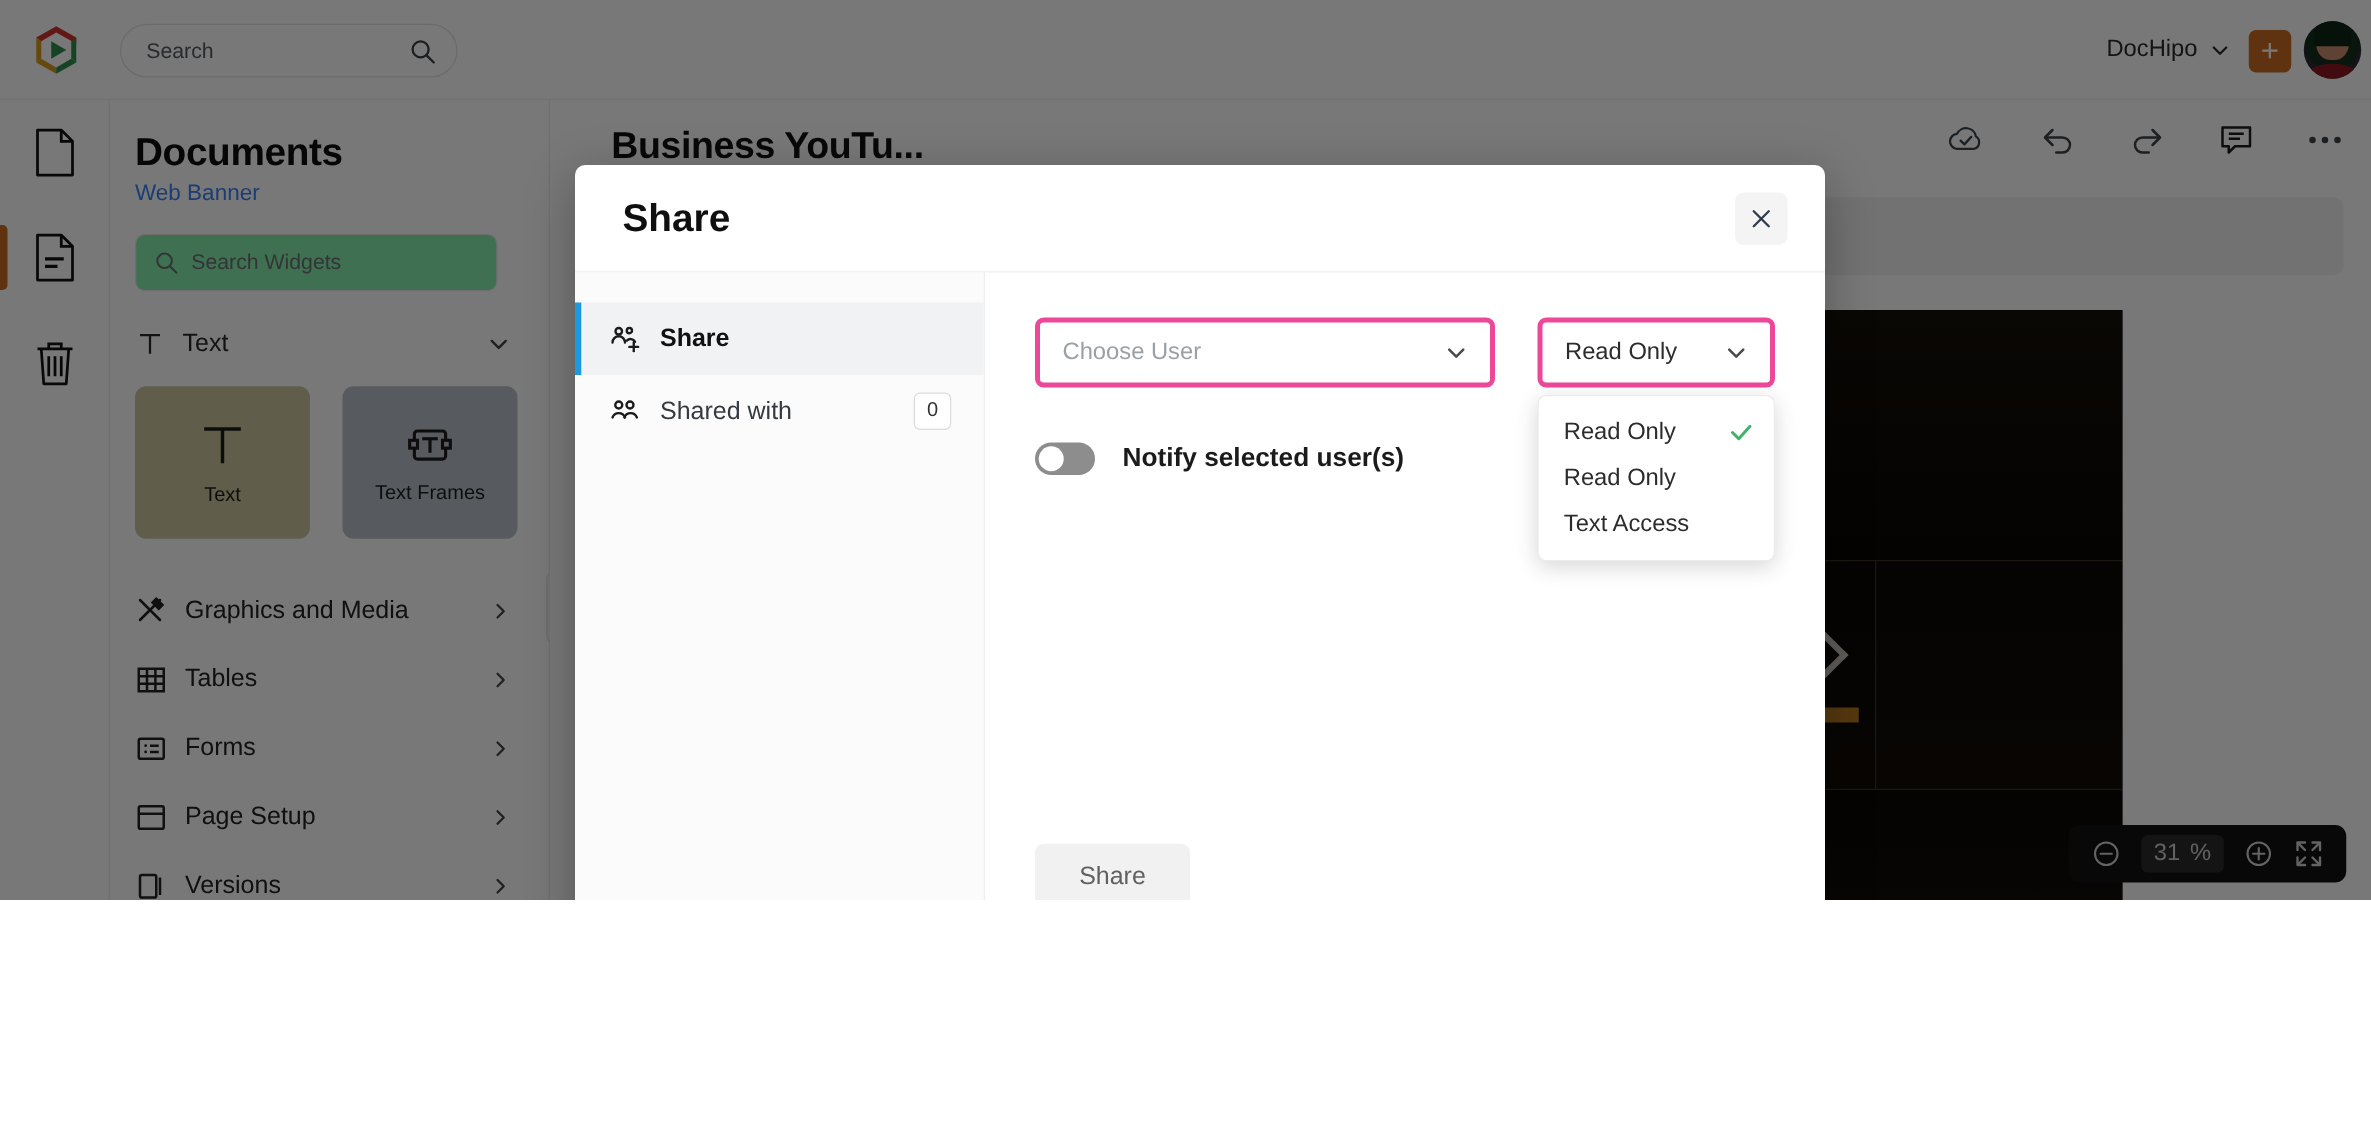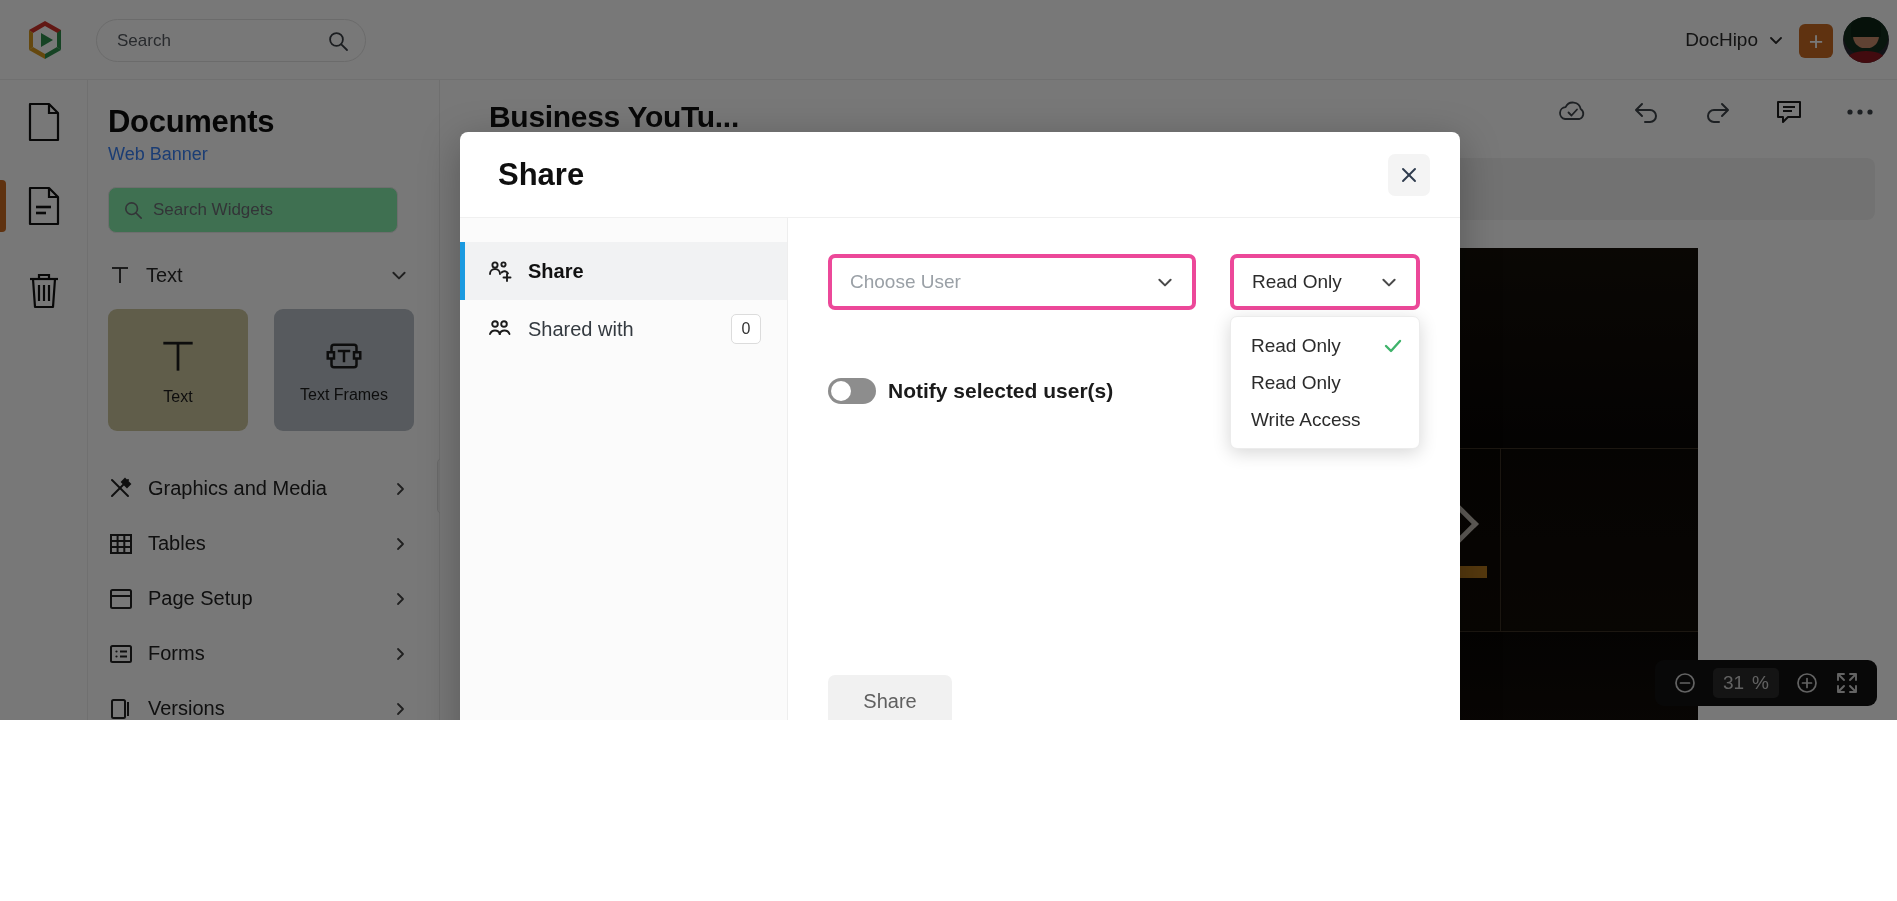--- a/index.html
+++ b/index.html
@@ -217,21 +217,21 @@
     box-shadow: 0 4px 18px rgba(0,0,0,.16); border: 1px solid #ececec;
     z-index: 60;
   }
   .perm-item {
     height: 37px; display: flex; align-items: center; padding: 0 16px 0 20px;
     font-size: 19px; color: #2c2c2c;
   }
   .perm-item .pi-lbl { flex: 1; }
   .check { color: #3fb36b; font-size: 22px; font-weight: 700; }
 
-  .notify-row { display: flex; align-items: center; gap: 12px; margin-top: 68px; text-align: center; }
+  .notify-row { display: flex; align-items: center; gap: 22px; margin-top: 44px; text-align: center; }
   .switch {
     width: 48px; height: 26px; border-radius: 13px; background: #8d8d8d;
     position: relative;
   }
   .switch .knob {
     position: absolute; left: 3px; top: 3px; width: 20px; height: 20px;
     border-radius: 50%; background: #fff;
   }
   .notify-lbl { font-size: 21px; font-weight: 700; color: #1b1b1b; }
 
@@ -412,43 +412,43 @@
         <span class="ico">
           <svg width="16" height="16" viewBox="0 0 16 16" fill="none" stroke="#444" stroke-width="1.8">
             <polyline points="6,3 11,8 6,13" stroke-linecap="round" stroke-linejoin="round"></polyline>
           </svg>
         </span>
       </div>
 
       <div class="navrow">
         <span class="ico">
           <svg width="26" height="26" viewBox="0 0 26 26" fill="none" stroke="#222" stroke-width="2">
-            <rect x="3" y="4" width="20" height="18" rx="1.5"></rect>
-              <line x1="3" y1="10" x2="23" y2="10"></line>
-          </svg>
-        </span>
-        <span class="lbl">Page Setup</span>
-        <span class="ico">
-          <svg width="16" height="16" viewBox="0 0 16 16" fill="none" stroke="#444" stroke-width="1.8">
-            <polyline points="6,3 11,8 6,13" stroke-linecap="round" stroke-linejoin="round"></polyline>
-          </svg>
-        </span>
-      </div>
-
-      <div class="navrow">
-        <span class="ico">
-          <svg width="26" height="26" viewBox="0 0 26 26" fill="none" stroke="#222" stroke-width="2">
             <rect x="3" y="5" width="20" height="16" rx="1.5"></rect>
             <circle cx="8.5" cy="10.5" r="1.1" fill="#222" stroke="none"></circle>
             <circle cx="8.5" cy="15.5" r="1.1" fill="#222" stroke="none"></circle>
             <line x1="12" y1="10.5" x2="19" y2="10.5"></line>
               <line x1="12" y1="15.5" x2="19" y2="15.5"></line>
           </svg>
         </span>
         <span class="lbl">Forms</span>
+        <span class="ico">
+          <svg width="16" height="16" viewBox="0 0 16 16" fill="none" stroke="#444" stroke-width="1.8">
+            <polyline points="6,3 11,8 6,13" stroke-linecap="round" stroke-linejoin="round"></polyline>
+          </svg>
+        </span>
+      </div>
+
+      <div class="navrow">
+        <span class="ico">
+          <svg width="26" height="26" viewBox="0 0 26 26" fill="none" stroke="#222" stroke-width="2">
+            <rect x="3" y="4" width="20" height="18" rx="1.5"></rect>
+              <line x1="3" y1="10" x2="23" y2="10"></line>
+          </svg>
+        </span>
+        <span class="lbl">Page Setup</span>
         <span class="ico">
           <svg width="16" height="16" viewBox="0 0 16 16" fill="none" stroke="#444" stroke-width="1.8">
             <polyline points="6,3 11,8 6,13" stroke-linecap="round" stroke-linejoin="round"></polyline>
           </svg>
         </span>
       </div>
 
       <div class="navrow">
         <span class="ico">
           <svg width="26" height="26" viewBox="0 0 26 26" fill="none" stroke="#222" stroke-width="2">
@@ -633,21 +633,21 @@
                 <span class="check ico">
                   <svg width="20" height="20" viewBox="0 0 20 20" fill="none" stroke="#3fb36b" stroke-width="2.4">
                     <polyline points="3,10 8,15 17,5" stroke-linecap="round" stroke-linejoin="round"></polyline>
                   </svg>
                 </span>
               </div>
               <div class="perm-item">
                 <span class="pi-lbl">Read Only</span>
               </div>
               <div class="perm-item">
-                <span class="pi-lbl">Write Access</span>
+                <span class="pi-lbl">Text Access</span>
               </div>
             </div>
           </div>
         </div>
 
         <div class="notify-row">
           <div class="switch">
             <div class="knob"></div>
           </div>
           <div class="notify-lbl">Notify selected user(s)</div>

